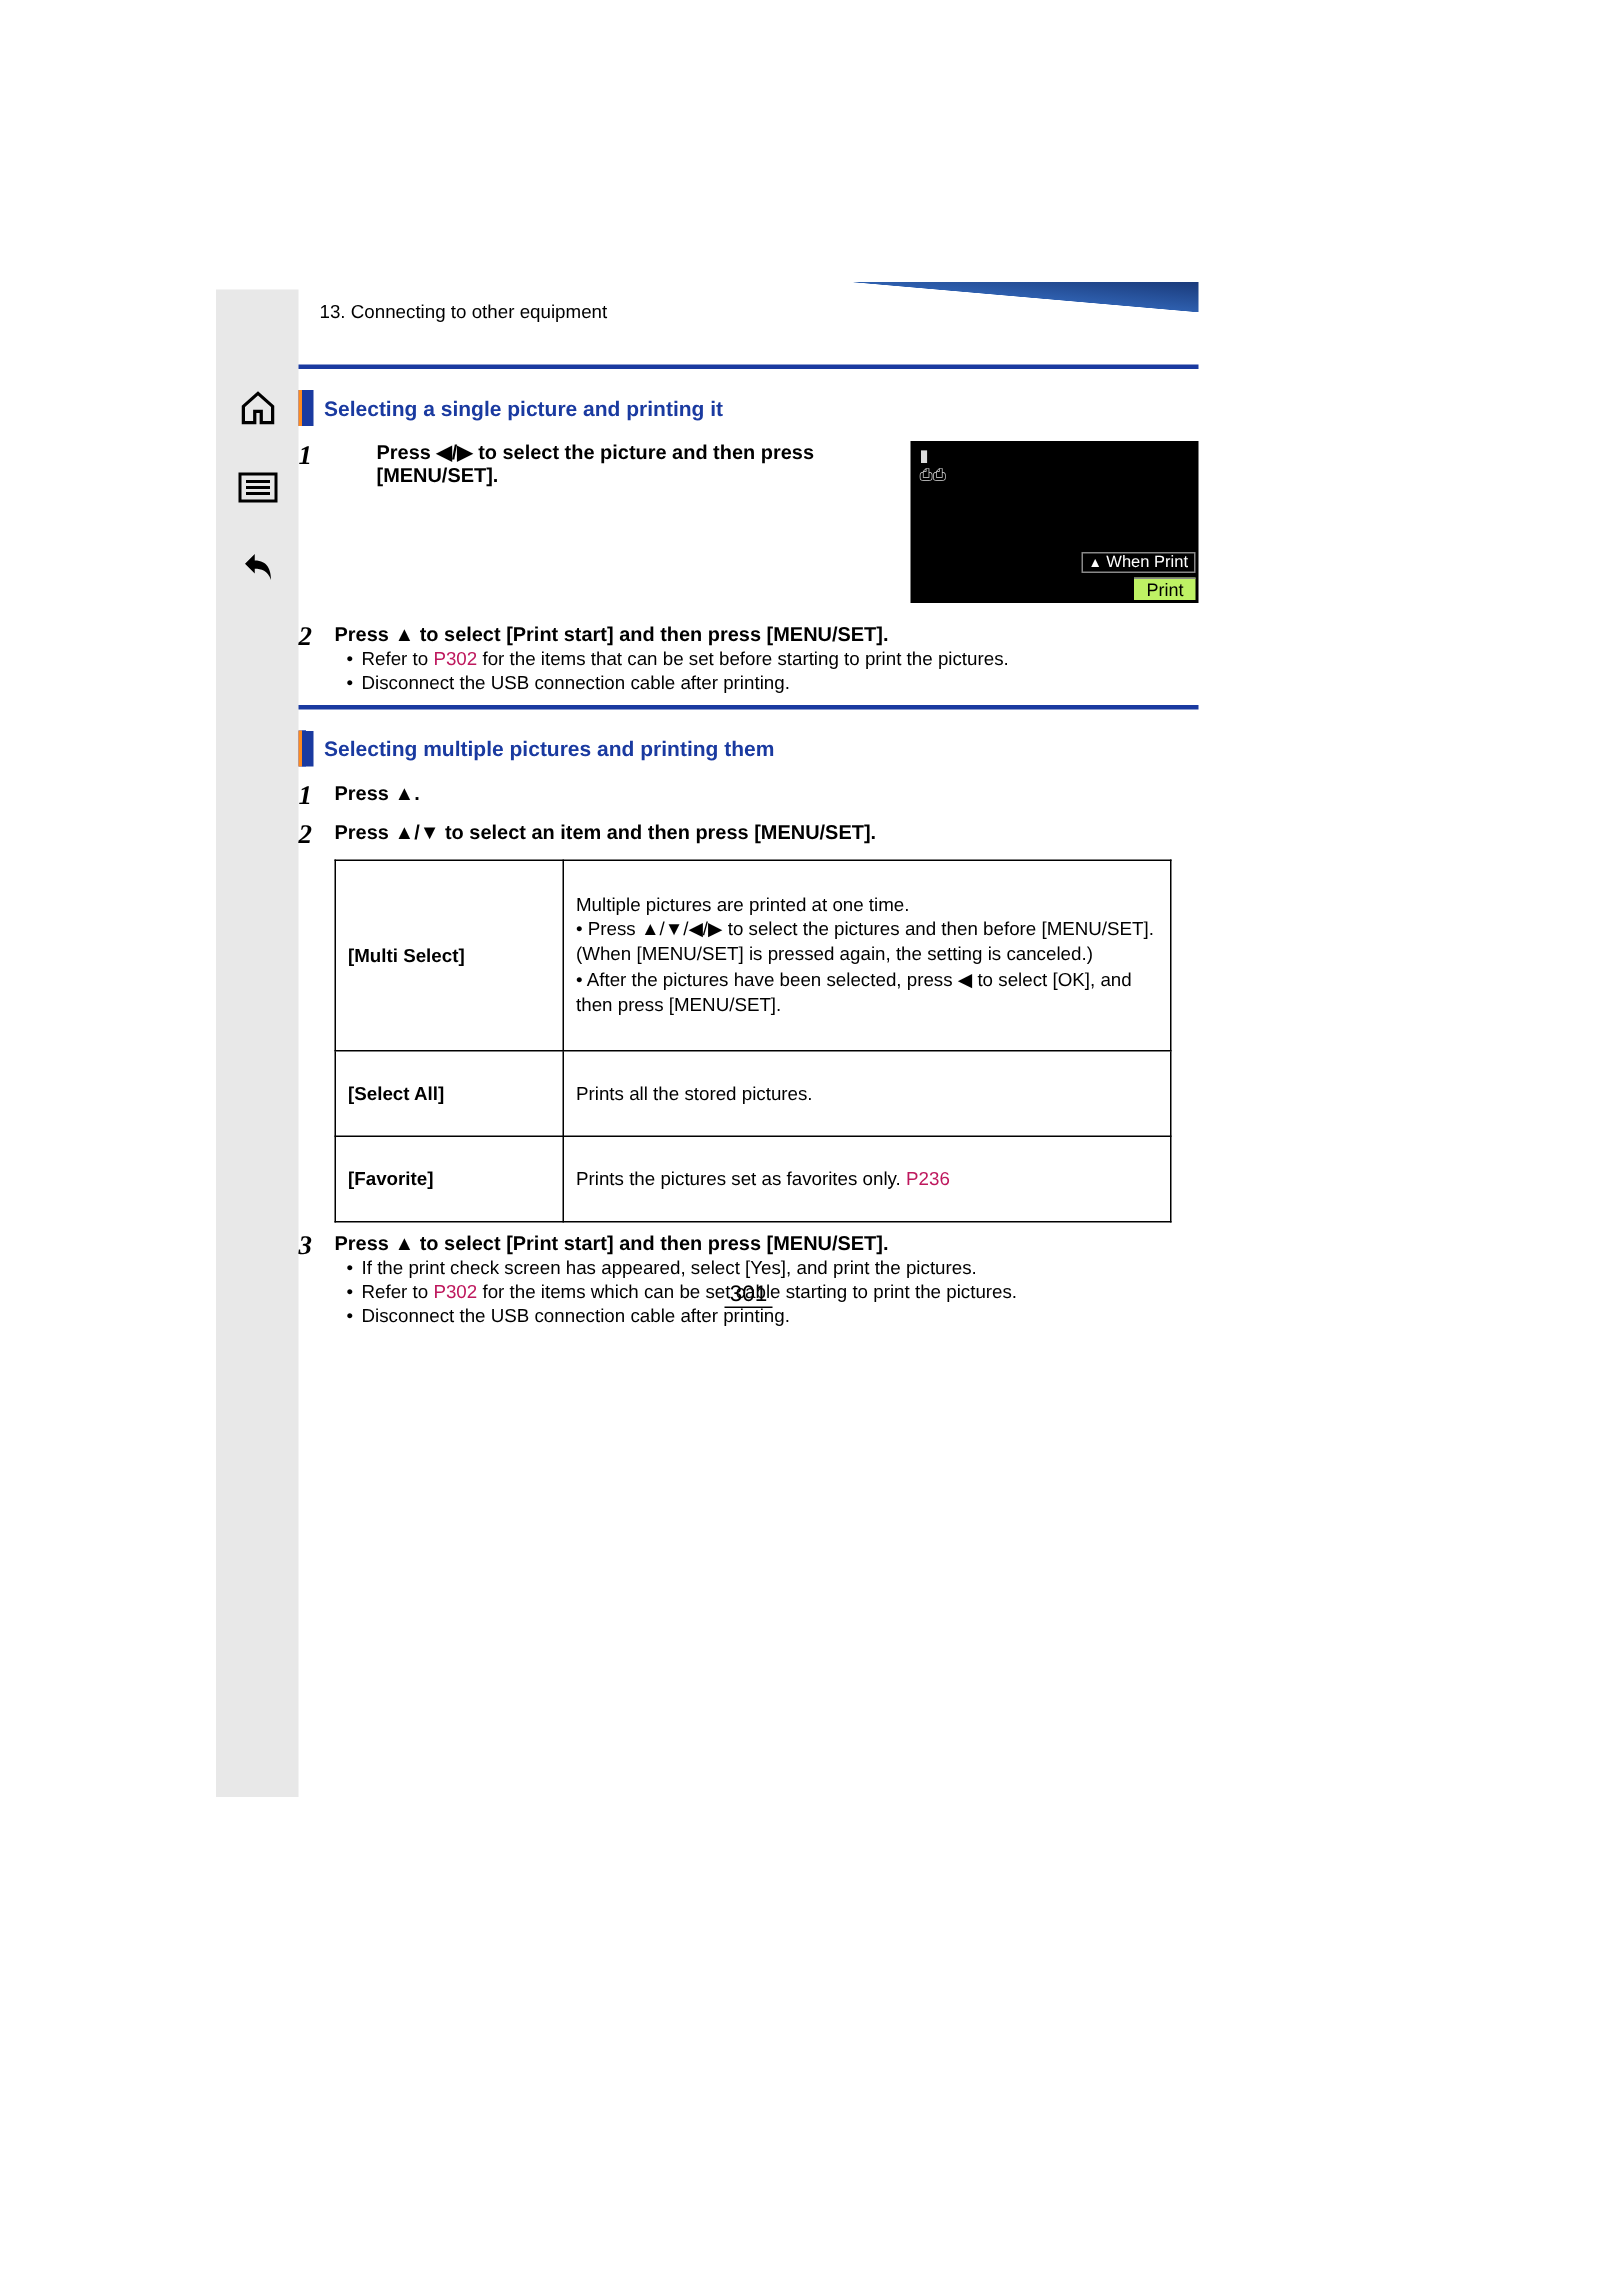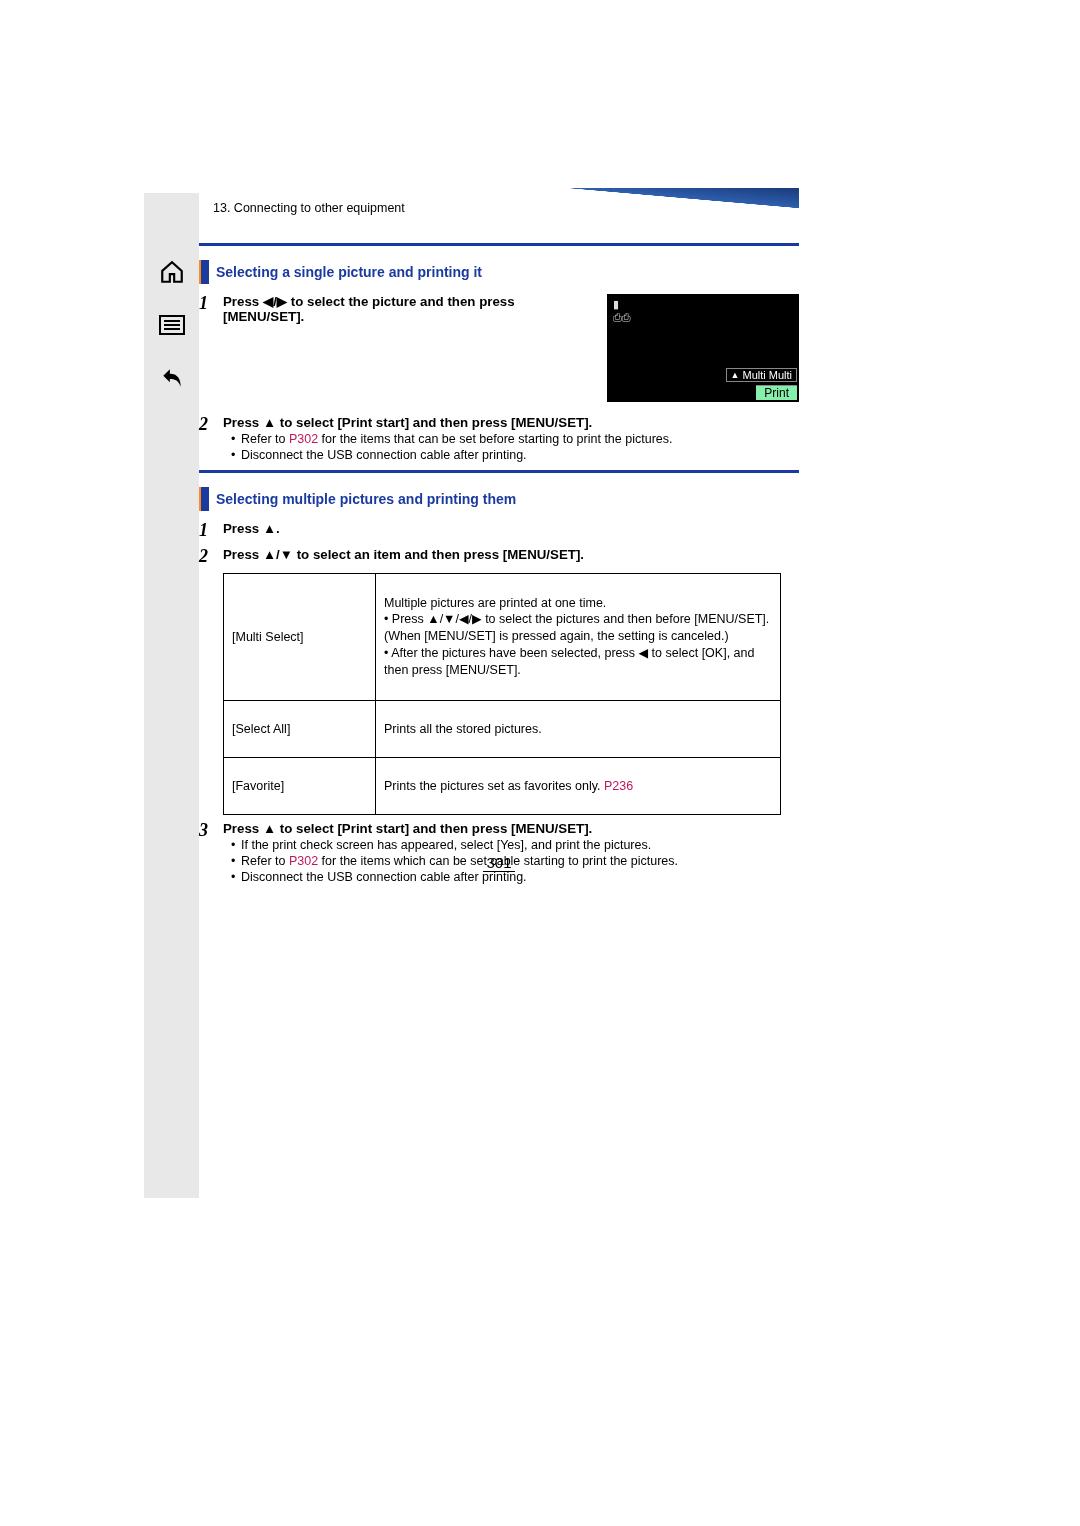--- a/index.html
+++ b/index.html
@@ -165,48 +165,49 @@
     display: flex;
     align-items: center;
     gap: 3px;
   }
   .preview .p-multi .up {
     font-size: 9px;
   }
   .preview .p-print {
     position: absolute;
     right: 2px; bottom: 2px;
-    background: #86efac;
+    background: #bef264;
     color: #000;
     font-size: 12px;
     padding: 0 8px;
     border-top: 1px solid #888;
   }
   .step-with-preview {
     position: relative;
     min-height: 115px;
   }
   .step-with-preview .step-body {
     padding-right: 205px;
+    margin-left: 28px;
   }
   table.opts {
     border-collapse: collapse;
     width: 558px;
     margin-left: 24px;
     margin-top: 6px;
     margin-bottom: 6px;
   }
   table.opts td {
     border: 1px solid #000;
     padding: 21px 8px;
     vertical-align: middle;
     font-size: 12.5px;
   }
   table.opts td.key {
-    font-weight: normal;
+    font-weight: bold;
     width: 135px;
   }
   .page-num {
     position: absolute;
     left: 0; right: 0;
     bottom: 20px;
     text-align: center;
     width: 600px;
   }
   .page-num span {
@@ -258,21 +259,21 @@
 
     <div class="step-row step-with-preview">
       <div class="step-num">1</div>
       <div class="step-body">
         <div class="step-title">Press ◀/▶ to select the picture and then press [MENU/SET].</div>
       </div>
       <div class="preview">
         <div class="p-top-icons">▮<br>⎙⎙</div>
         <div class="p-multi">
           <span class="up">▲</span>
-          <span>Multi Multi</span>
+          <span>When Print</span>
         </div>
         <div class="p-print">
           <span>Print</span>
         </div>
       </div>
     </div>
 
     <div class="step-row">
       <div class="step-num">2</div>
       <div class="step-body">

